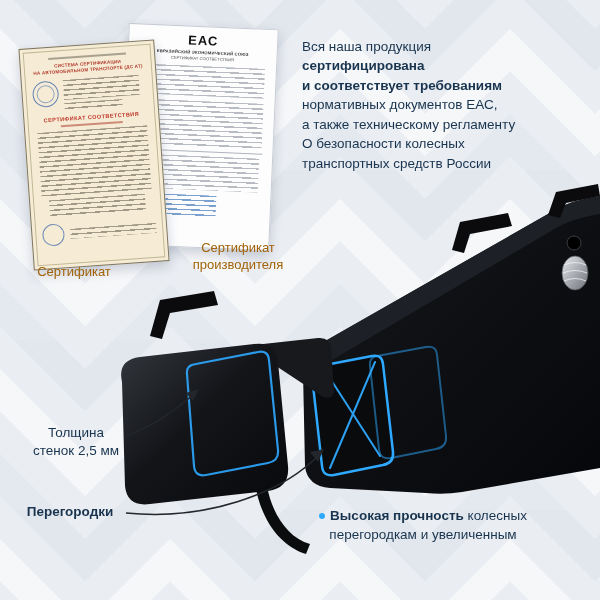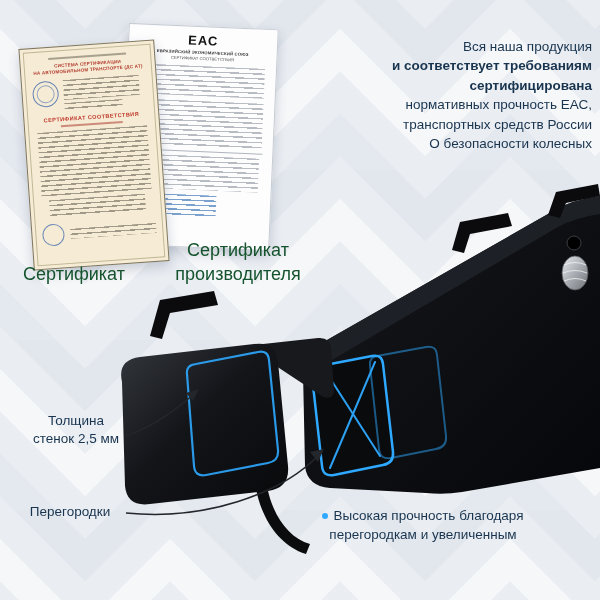--- a/index.html
+++ b/index.html
@@ -32,36 +32,36 @@
 
   .cert-white{
     left:124px;top:26px;width:150px;height:222px;background:#fdfdfe;
     border:1px solid #c7ccd4;transform:rotate(2.5deg);z-index:3;padding:7px 8px;box-sizing:border-box;
   }
   .eac{font-size:13px;font-weight:bold;letter-spacing:1px;color:#111;text-align:center;line-height:1;}
   .white-header{font-size:4.2px;font-weight:bold;color:#333;text-align:center;margin-top:3px;letter-spacing:.2px;}
   .white-sub{font-size:4.2px;color:#555;text-align:center;margin-top:1px;}
 
   .caption{
-    position:absolute;text-align:center;font-size:18px;line-height:1.32;color:#14532d;z-index:4;
+    position:absolute;text-align:center;font-size:13px;line-height:1.32;color:#a16207;z-index:4;
   }
   .caption-ts{left:8px;top:263px;width:132px;}
   .caption-prod{left:168px;top:239px;width:140px;}
 
   
-  .headline{left:302px;top:37px;width:290px;text-align:right;font-size:13.5px;line-height:1.44;}
+  .headline{left:302px;top:37px;width:290px;text-align:left;font-size:13.5px;line-height:1.44;}
   .headline .b{font-weight:bold;}
   .benefit{left:292px;top:506px;width:262px;text-align:center;font-size:13.5px;line-height:1.44;z-index:5;}
-  .benefit b{font-weight:normal;}
+  .benefit b{font-weight:bold;}
   .dot{display:inline-block;width:6px;height:6px;border-radius:50%;background:#2ea9ff;margin-right:5px;vertical-align:1px;}
 
   
   .callout{position:absolute;text-align:center;font-size:13.5px;line-height:1.3;z-index:4;}
-  .callout-thickness{left:20px;top:412px;width:112px;}
-  .callout-baffles{left:14px;top:503px;width:112px;}
+  .callout-thickness{left:20px;top:424px;width:112px;}
+  .callout-baffles{left:14px;top:503px;width:112px;font-weight:bold;}
 
   .tank-svg{position:absolute;left:0;top:0;z-index:2;}
 </style>
 </head>
 <body>
 
 <div class="stage">
 
   <svg class="bg" width="600" height="600" viewBox="0 0 600 600">
     <defs>
@@ -177,35 +177,36 @@
   <div class="caption caption-ts">
     <div>Сертификат</div>
   </div>
   <div class="caption caption-prod">
     <div>Сертификат</div>
     <div>производителя</div>
   </div>
 
   <div class="layer headline">
     <div>Вся наша продукция</div>
+    <div class="b">сертифицирована</div>
     <div class="b">и соответствует требованиям</div>
-    <div class="b">сертифицирована</div>
-    <div>нормативных прочность ЕАС,</div>
+    <div>нормативных документов ЕАС,</div>
+    <div>а также техническому регламенту</div>
+    <div>О безопасности колесных</div>
     <div>транспортных средств России</div>
-    <div>О безопасности колесных</div>
   </div>
 
   <div class="callout callout-thickness">
     <div>Толщина</div>
     <div>стенок 2,5 мм</div>
   </div>
   <div class="callout callout-baffles">
     <div>Перегородки</div>
   </div>
 
   <div class="layer benefit">
     <div>
-      <span class="dot"></span><b>Высокая прочность</b> <span>благодаря</span>
+      <span class="dot"></span><b>Высокая прочность</b> <span>колесных</span>
     </div>
     <div>перегородкам и увеличенным</div>
   </div>
 
 </div>
 
 </body></html>

